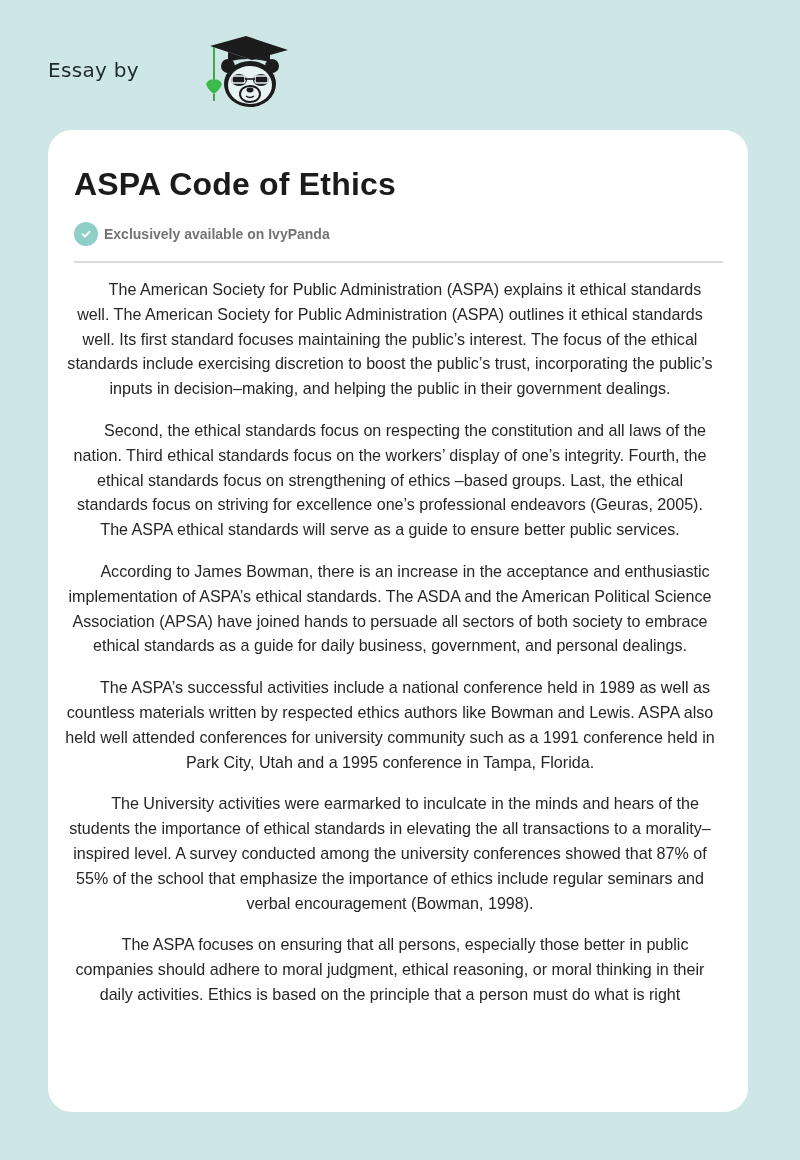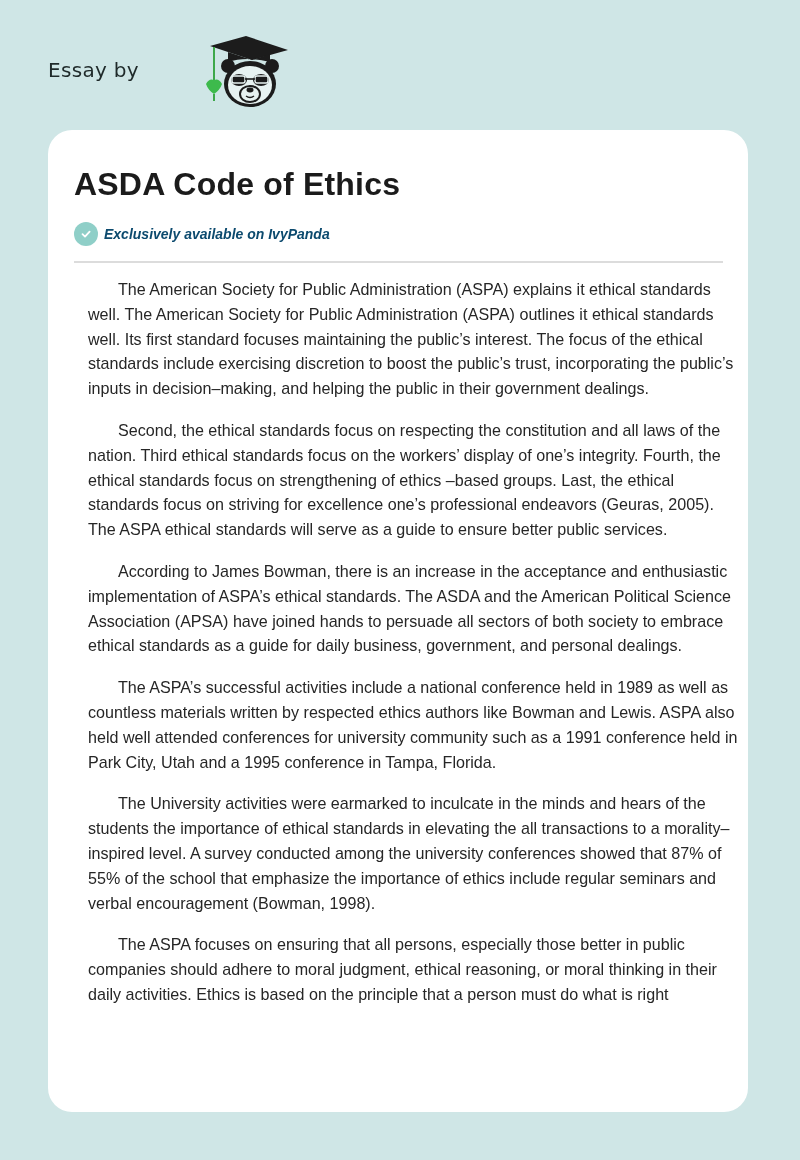--- a/index.html
+++ b/index.html
@@ -93,36 +93,36 @@
       background: #8fcfc8;
       display: flex;
       align-items: center;
       justify-content: center;
       margin-right: 6px;
     }
     .exclusive-text {
       font-family: "Liberation Sans", sans-serif;
       font-weight: bold;
       font-size: 14px;
-      color: #0c4a6e;
-      font-style: italic;
+      color: #737373;
     }
     .divider {
       position: absolute;
       left: 26px;
       top: 131px;
       width: 649px;
       height: 2px;
       background: #dcdcdc;
     }
     .body-text {
       position: absolute;
-      left: 40px;
+      left: 16px;
       top: 147px;
       width: 652px;
+      text-align: center;
     }
     .body-text p {
       margin: 0 0 17px 0;
       font-family: "Liberation Sans", sans-serif;
       font-size: 16.1px;
       line-height: 24.8px;
       color: #262626;
       text-indent: 30px;
     }
   </style>
@@ -152,21 +152,21 @@
     <rect x="55" y="42" width="13" height="7" rx="2" fill="none" stroke="#e7f2f1" stroke-width="1.4"></rect>
     <line x1="45" y1="45" x2="55" y2="45" stroke="#1c1c1c" stroke-width="1.6"></line>
 
     <ellipse cx="50" cy="60" rx="10" ry="8" fill="#e7f2f1" stroke="#1c1c1c" stroke-width="2"></ellipse>
     <ellipse cx="50" cy="56" rx="3.5" ry="2.4" fill="#1c1c1c"></ellipse>
     <path d="M46,62 Q50,65 54,62" fill="none" stroke="#1c1c1c" stroke-width="1.4"></path>
   </svg>
 </div>
 
 <div class="card">
-  <h1 class="title">ASDA Code of Ethics</h1>
+  <h1 class="title">ASPA Code of Ethics</h1>
 
   <div class="exclusive">
     <span class="check-badge">
       <svg width="12" height="12" viewBox="0 0 12 12">
         <path d="M2.5,6.2 L5,8.6 L9.6,3.6" fill="none" stroke="#ffffff" stroke-width="1.8" stroke-linecap="round" stroke-linejoin="round"></path>
       </svg>
     </span>
     <span class="exclusive-text">Exclusively available on IvyPanda</span>
   </div>
 

